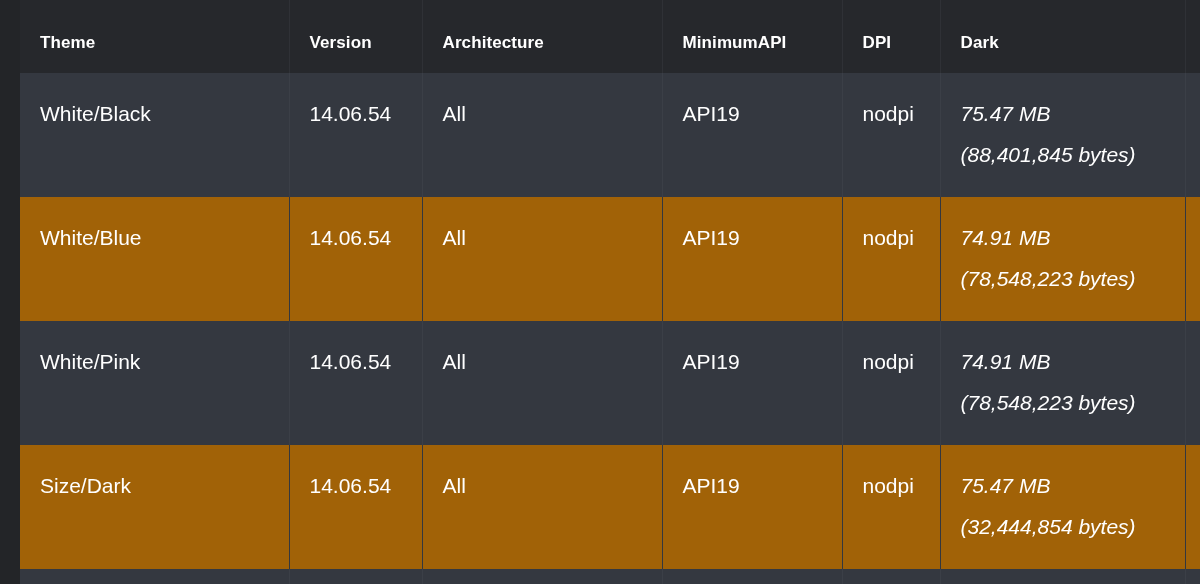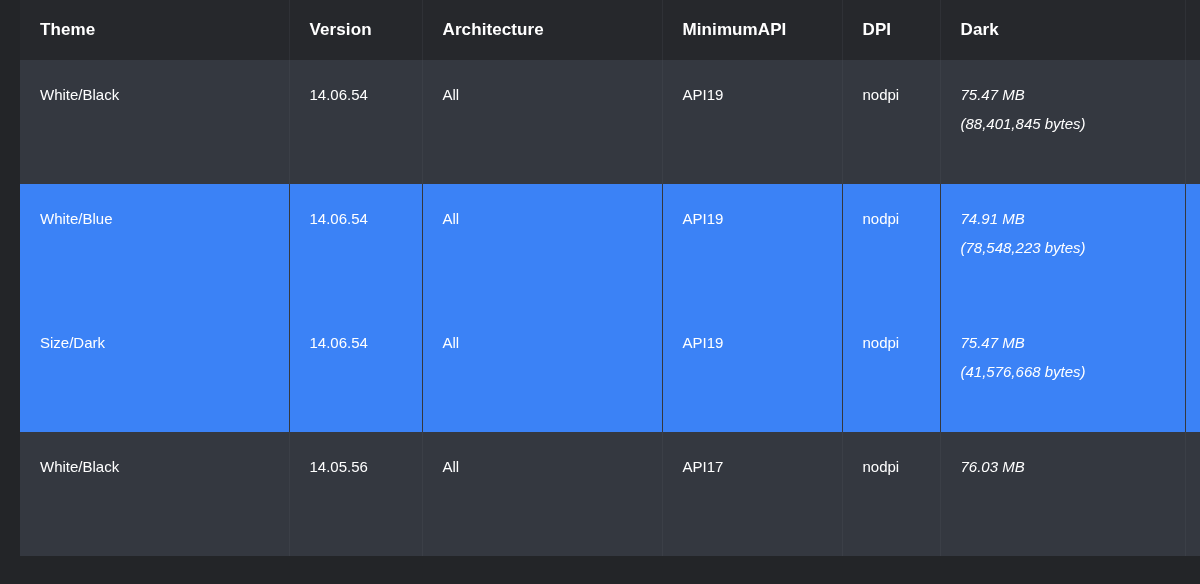--- a/index.html
+++ b/index.html
@@ -41,46 +41,46 @@
   col.c-size   { width: 245px; }
   col.c-tail   { width: 15px;  }
 
   thead th {
     background: #26282c;
     color: #ffffff;
     font-weight: bold;
     font-size: 17px;
     text-align: left;
     height: 60px;
-    padding: 0 0 0 20px;
+    padding: 13px 0 0 20px;
     vertical-align: middle;
     border-left: 1px solid #2f3136;
     white-space: nowrap;
     letter-spacing: 0.1px;
   }
   thead th.first-col { border-left: none; }
   thead th.tail-col  { padding: 0; }
 
   tbody td {
     color: #ffffff;
     font-weight: normal;
-    font-size: 15px;
+    font-size: 21px;
     text-align: left;
     height: 103px;
     padding: 21px 0 0 20px;
     vertical-align: top;
     border-left: 1px solid #3b3f47;
     white-space: nowrap;
     line-height: 1.93;
   }
   tbody td.first-col { border-left: none; }
   tbody td.tail-col  { padding: 0; }
 
   tbody tr.row-odd  td { background: #343840; }
-  tbody tr.row-even td { background: #3b82f6; }
+  tbody tr.row-even td { background: #a16207; }
 
   tbody tr.row-even td { border-left-color: #34373e; }
 
   .size-cell {
     line-height: 1.93;
     font-style: italic;
   }
   .size-line {
     display: block;
   }
@@ -131,30 +131,42 @@
         <td>All</td>
         <td>API19</td>
         <td>nodpi</td>
         <td class="size-cell">
           <span class="size-line">74.91 MB</span>
           <span class="size-line">(78,548,223 bytes)</span>
         </td>
         <td class="tail-col"></td>
       </tr>
 
+      <tr class="row-odd">
+        <td class="first-col">White/Pink</td>
+        <td>14.06.54</td>
+        <td>All</td>
+        <td>API19</td>
+        <td>nodpi</td>
+        <td class="size-cell">
+          <span class="size-line">74.91 MB</span>
+          <span class="size-line">(78,548,223 bytes)</span>
+        </td>
+        <td class="tail-col"></td>
+      </tr>
 
       <tr class="row-even">
         <td class="first-col">Size/Dark</td>
         <td>14.06.54</td>
         <td>All</td>
         <td>API19</td>
         <td>nodpi</td>
         <td class="size-cell">
           <span class="size-line">75.47 MB</span>
-          <span class="size-line">(41,576,668 bytes)</span>
+          <span class="size-line">(32,444,854 bytes)</span>
         </td>
         <td class="tail-col"></td>
       </tr>
 
       <tr class="row-odd">
         <td class="first-col">White/Black</td>
         <td>14.05.56</td>
         <td>All</td>
         <td>API17</td>
         <td>nodpi</td>

